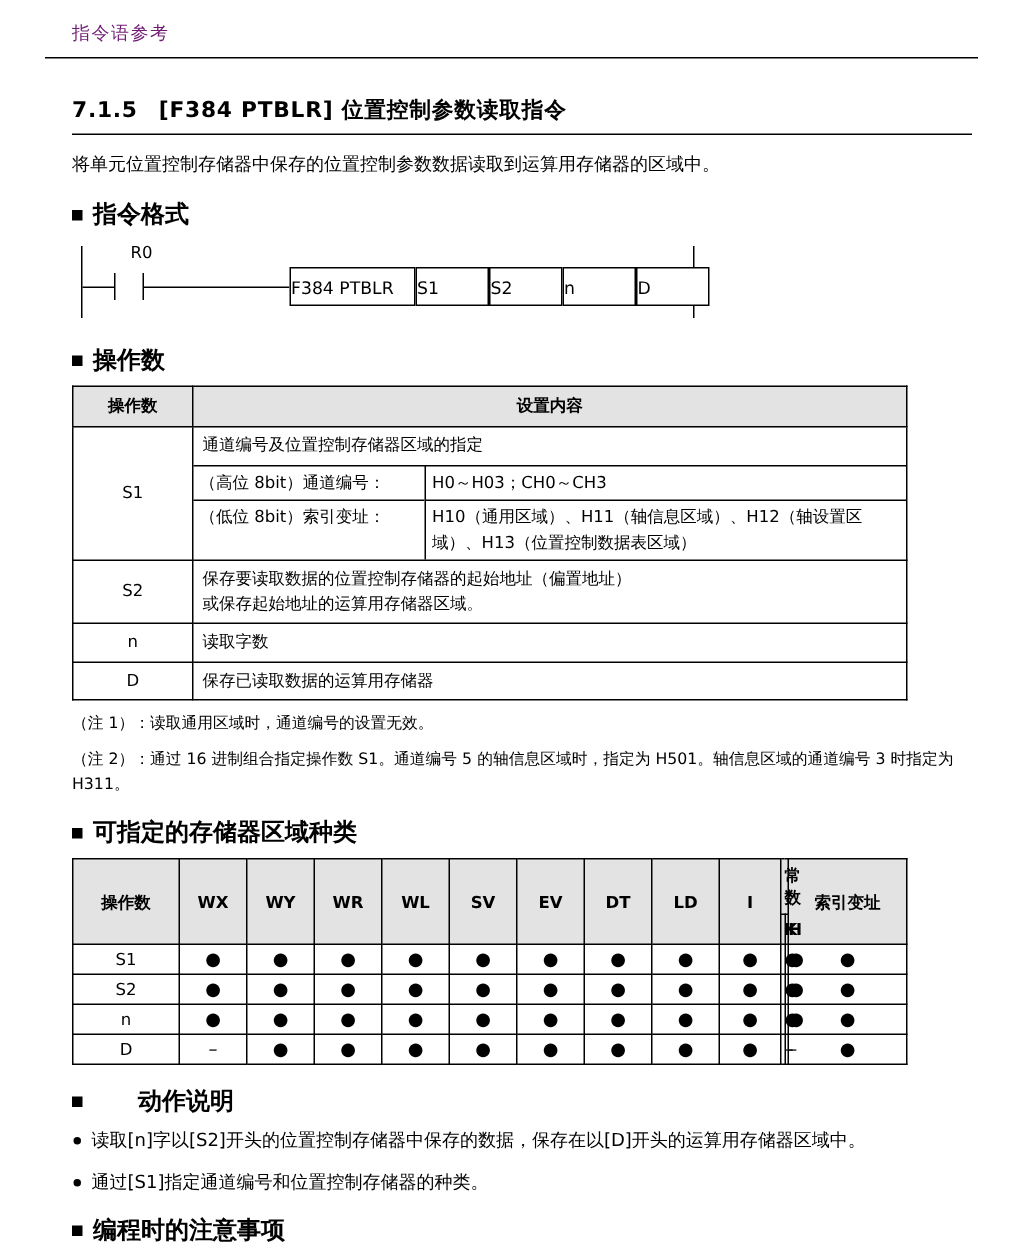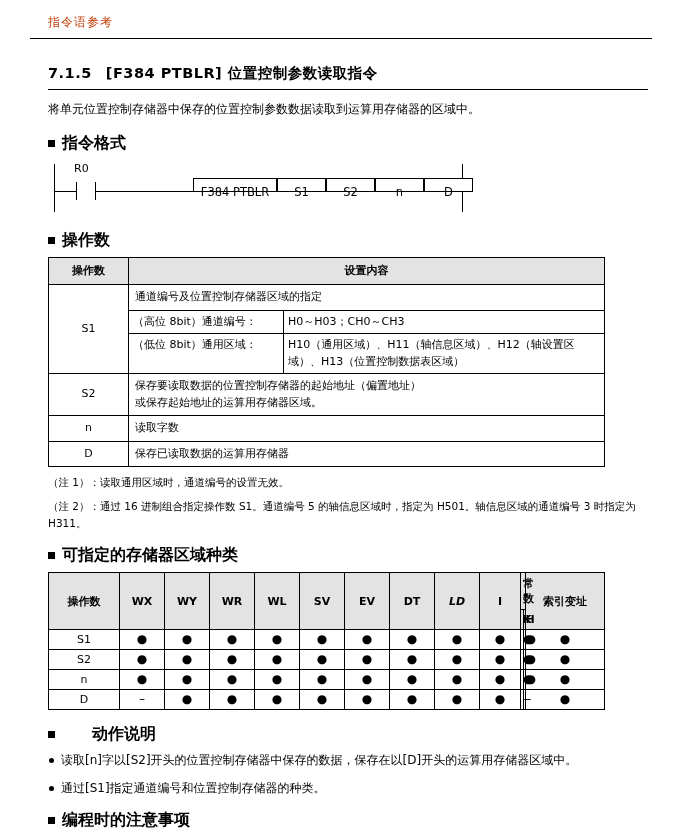--- a/index.html
+++ b/index.html
@@ -21,21 +21,21 @@
     width: 678px;
     height: 835px;
     padding: 0;
     box-sizing: border-box;
   }
   .header {
     position: absolute;
     left: 48px;
     top: 14px;
     font-size: 12px;
-    color: #c2410c;
+    color: #701a75;
     letter-spacing: 1px;
   }
   .header-rule {
     position: absolute;
     left: 30px;
     right: 26px;
     top: 38px;
     border-bottom: 1px solid #000;
   }
   .content {
@@ -118,31 +118,31 @@
     position: absolute;
     top: 0;
     width: 1px;
     height: 18px;
     background: #000;
   }
   .contact .bar.l { left: 0; }
   .contact .bar.r { left: 19px; }
   .contact-label {
     position: absolute;
-    left: 24px;
+    left: 37px;
     top: 2px;
     font-size: 11px;
   }
   .instbox {
     position: absolute;
     top: 18px;
     border: 1px solid #000;
-    height: 14px;
+    height: 26px;
     line-height: 26px;
-    text-align: center;
+    text-align: left;
     font-size: 11.5px;
     box-sizing: border-box;
     background: #fff;
   }
   
   table {
     border-collapse: collapse;
     font-size: 11px;
   }
   .tbl-operands {
@@ -292,21 +292,21 @@
           <td class="c">S1</td>
           <td style="padding:0;">
             <div class="s1-top">通道编号及位置控制存储器区域的指定</div>
             <table class="inner">
               <tbody>
                   <tr class="with-line">
                 <td class="lbl">（高位 8bit）通道编号：</td>
                 <td>H0～H03；CH0～CH3</td>
               </tr>
               <tr class="with-line">
-                <td class="lbl">（低位 8bit）通用区域：</td>
+                <td class="lbl">（低位 8bit）索引变址：</td>
                 <td>H10（通用区域）、H11（轴信息区域）、H12（轴设置区域）、H13（位置控制数据表区域）</td>
               </tr>
             </tbody>
               </table>
           </td>
         </tr>
         <tr>
           <td class="c">S2</td>
           <td style="white-space:pre-line;">保存要读取数据的位置控制存储器的起始地址（偏置地址）
 或保存起始地址的运算用存储器区域。</td>
@@ -334,21 +334,21 @@
       <thead>
         <tr>
           <th rowspan="2" style="width:66px;">操作数</th>
           <th rowspan="2" style="width:40px;">WX</th>
           <th rowspan="2" style="width:40px;">WY</th>
           <th rowspan="2" style="width:40px;">WR</th>
           <th rowspan="2" style="width:40px;">WL</th>
           <th rowspan="2" style="width:40px;">SV</th>
           <th rowspan="2" style="width:40px;">EV</th>
           <th rowspan="2" style="width:40px;">DT</th>
-          <th rowspan="2" style="width:40px;font-style:italic;">LD</th>
+          <th rowspan="2" style="width:40px;">LD</th>
           <th rowspan="2" style="width:36px;">I</th>
           <th colspan="2">常数</th>
           <th rowspan="2" style="width:74px;text-align:center;">索引变址</th>
         </tr>
         <tr>
           <th style="width:28px;">K</th>
           <th style="width:28px;">H</th>
         </tr>
       </thead>
       <tbody>

